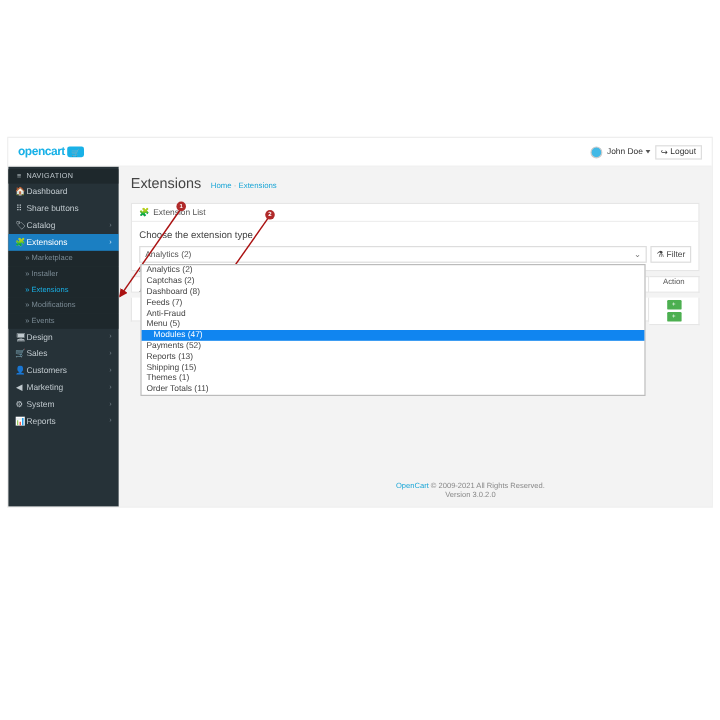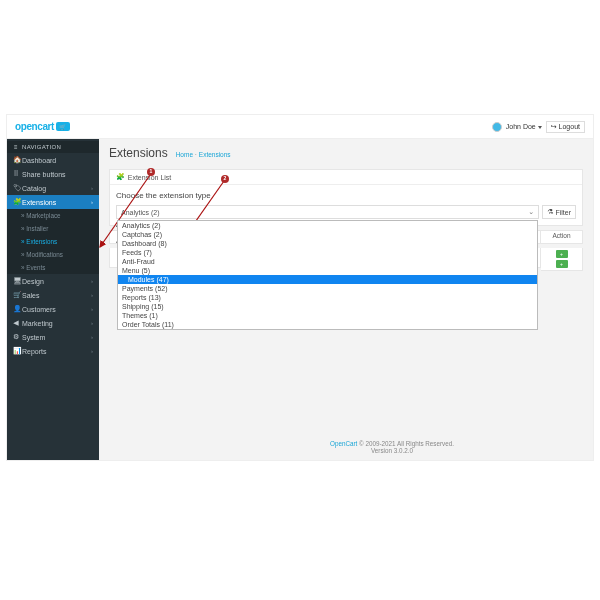--- a/index.html
+++ b/index.html
@@ -1,17 +1,17 @@
 <!DOCTYPE html>
 <html><head>
 <meta charset="utf-8">
 <style>
   * { box-sizing: border-box; margin: 0; padding: 0; }
   body { font-family: -apple-system, "Helvetica Neue", Arial, sans-serif; font-size: 7px; background: #fff; width: 600px; height: 600px; overflow: hidden; position: relative; }
-  .stage { position: absolute; top: 114px; left: 6px; width: 588px; height: 347px; background: #f5f5f5; border: 1px solid #eee; }
+  .stage { position: absolute; top: 114px; left: 6px; width: 588px; height: 309px; background: #f5f5f5; border: 1px solid #eee; }
   .header { position: absolute; top: 0; left: 0; right: 0; height: 24px; background: #fff; display: flex; align-items: center; border-bottom: 1px solid #eee; }
   .logo { margin-left: 8px; display: flex; align-items: center; gap: 2px; }
   .logo-text { color: #19b1e7; font-weight: 700; font-size: 10px; letter-spacing: -0.4px; }
   .logo-icon { background:#19b1e7; color:#fff; display:inline-flex; align-items:center; justify-content:center; width:14px; height:9px; border-radius:2px; font-size:6px; }
   .header-right { margin-left: auto; display: flex; align-items:center; gap:4px; padding-right:8px; }
   .avatar { width:10px; height:10px; border-radius:50%; background:#42b9e6; display:inline-block; border:1px solid #ccc; }
   .user { color:#333; }
   .logout-btn { border:1px solid #ddd; background:#fff; padding:1px 4px; color:#333; display:inline-flex; align-items:center; gap:2px; }
   .caret { width:0;height:0;border-left:2px solid transparent;border-right:2px solid transparent;border-top:3px solid #555; display:inline-block; }
 

